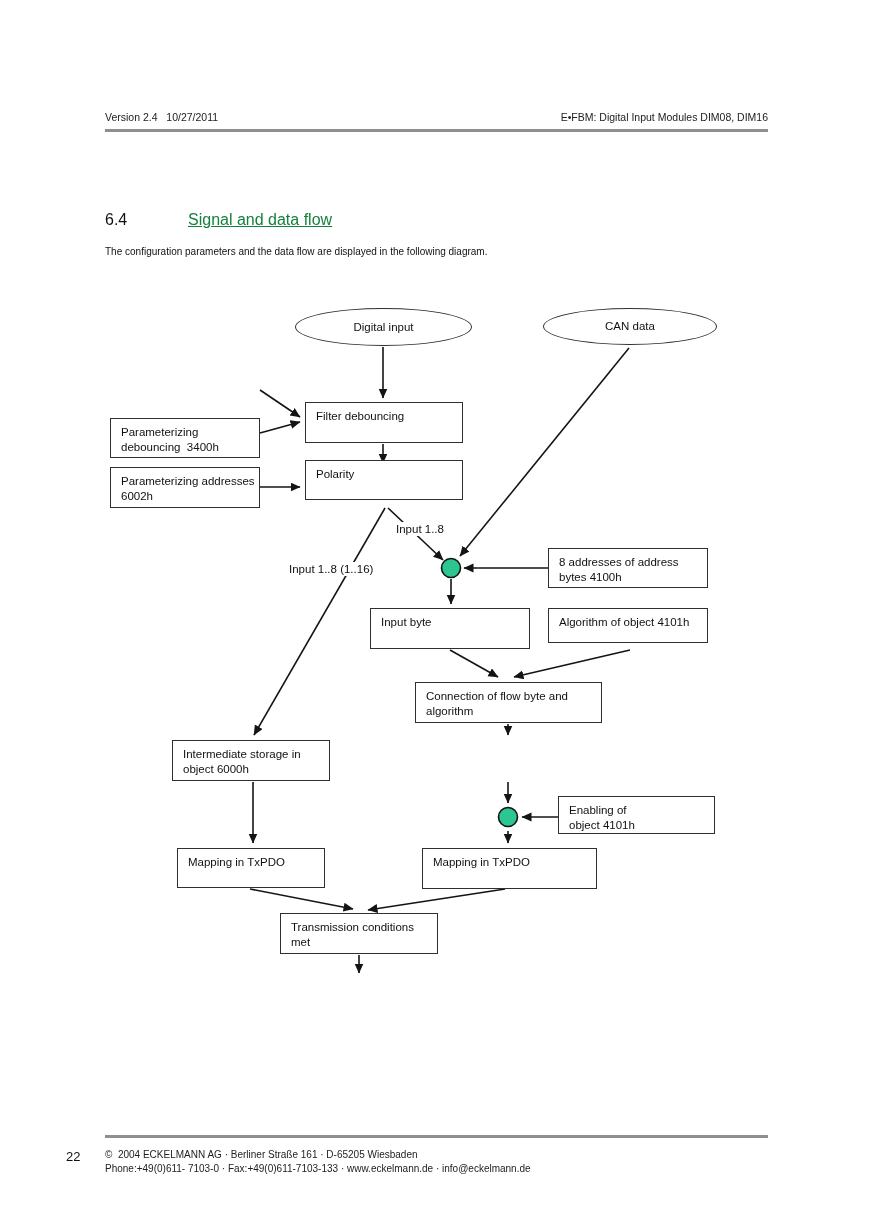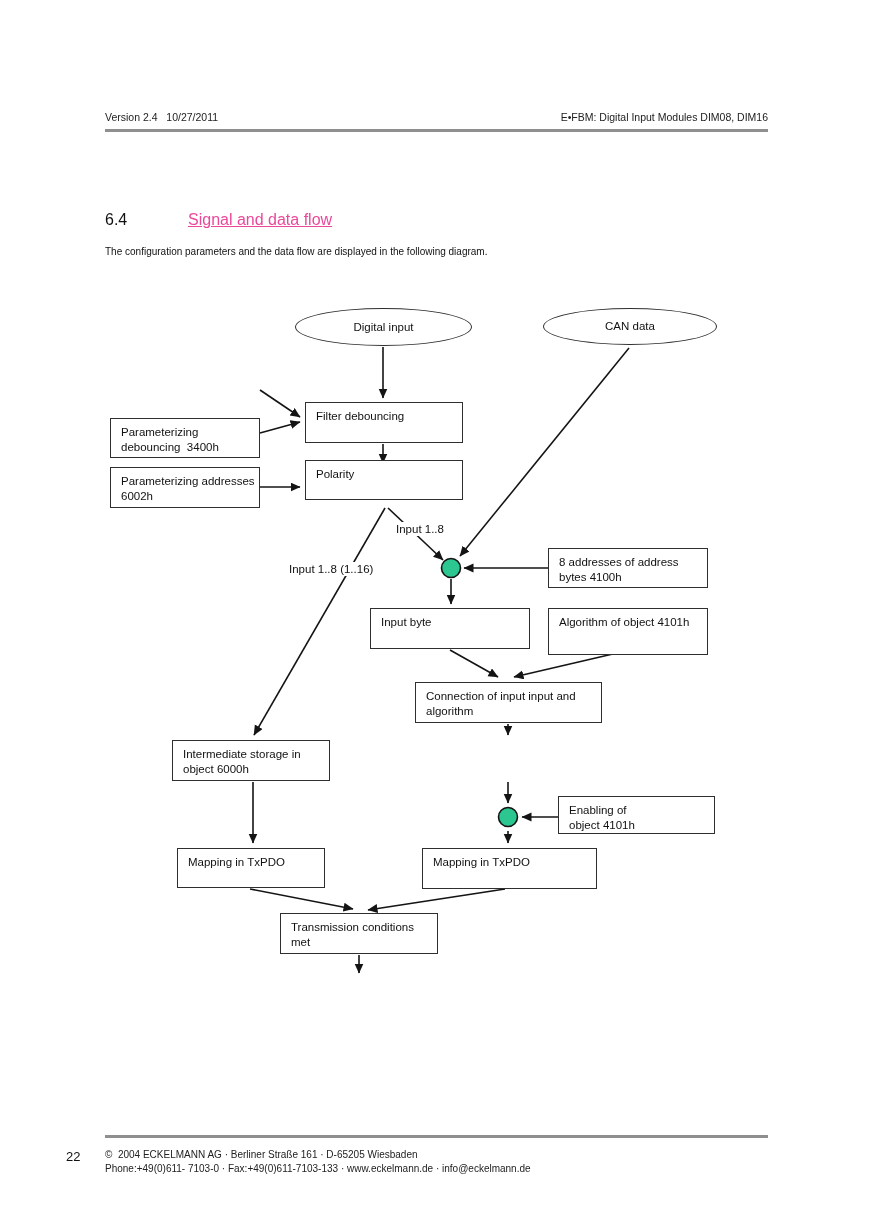--- a/index.html
+++ b/index.html
@@ -4,21 +4,21 @@
 <style>
   html,body{margin:0;padding:0;background:#ffffff;}
   .page{
     position:relative;width:870px;height:1230px;background:#ffffff;overflow:hidden;
     font-family:"Liberation Sans","DejaVu Sans",sans-serif;color:#1a1a1a;
   }
   .abs{position:absolute;}
   .small{font-size:10.5px;line-height:12px;white-space:pre;color:#222;}
   .rule{position:absolute;height:3px;background:#8f8f8f;}
   .h-num{font-size:16px;color:#111;}
-  .h-title{font-size:16px;color:#ec4899;text-decoration:underline;}
+  .h-title{font-size:16px;color:#15803d;text-decoration:underline;}
   .body-text{font-size:10px;color:#111;}
   .node{
     position:absolute;border:1.6px solid #2f2f2f;background:#ffffff;
     font-size:11.5px;line-height:14.5px;color:#111;box-sizing:border-box;
   }
   .box{white-space:pre;padding:6px 0 0 10px;}
   .ellipse{border-radius:50%;display:flex;align-items:center;justify-content:center;white-space:pre;}
   .edge-label{
     position:absolute;background:#ffffff;font-size:11.5px;color:#111;
     padding:1px 3px;white-space:pre;
@@ -77,22 +77,22 @@
 
   <div class="node box" style="left:110px;top:418px;width:150px;height:40px;">Parameterizing
 debouncing  3400h</div>
   <div class="node box" style="left:110px;top:467px;width:150px;height:41px;">Parameterizing addresses
 6002h</div>
   <div class="node box" style="left:305px;top:402px;width:158px;height:41px;">Filter debouncing</div>
   <div class="node box" style="left:305px;top:460px;width:158px;height:40px;">Polarity</div>
   <div class="node box" style="left:548px;top:548px;width:160px;height:40px;">8 addresses of address
 bytes 4100h</div>
   <div class="node box" style="left:370px;top:608px;width:160px;height:41px;">Input byte</div>
-  <div class="node box" style="left:548px;top:608px;width:160px;height:47px;">Algorithm of object 4101h</div>
-  <div class="node box" style="left:415px;top:682px;width:187px;height:41px;">Connection of input input and
+  <div class="node box" style="left:548px;top:608px;width:160px;height:35px;">Algorithm of object 4101h</div>
+  <div class="node box" style="left:415px;top:682px;width:187px;height:41px;">Connection of flow byte and
 algorithm</div>
   <div class="node box" style="left:172px;top:740px;width:158px;height:41px;">Intermediate storage in
 object 6000h</div>
   <div class="node box" style="left:558px;top:796px;width:157px;height:38px;">Enabling of
 object 4101h</div>
   <div class="node box" style="left:177px;top:848px;width:148px;height:40px;">Mapping in TxPDO</div>
   <div class="node box" style="left:422px;top:848px;width:175px;height:41px;">Mapping in TxPDO</div>
   <div class="node box" style="left:280px;top:913px;width:158px;height:41px;">Transmission conditions
 met</div>
 

